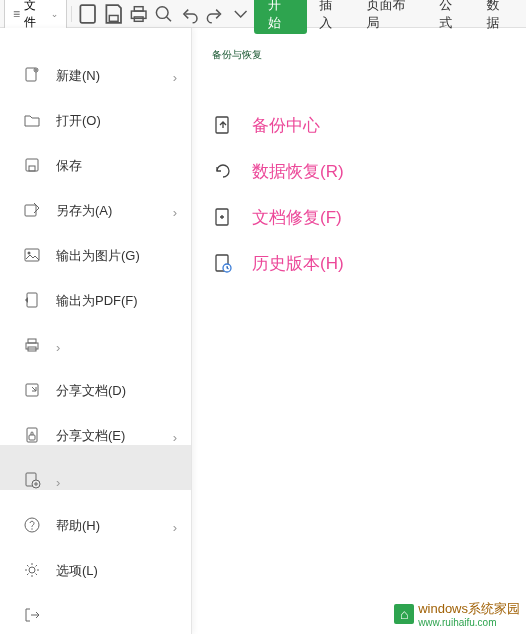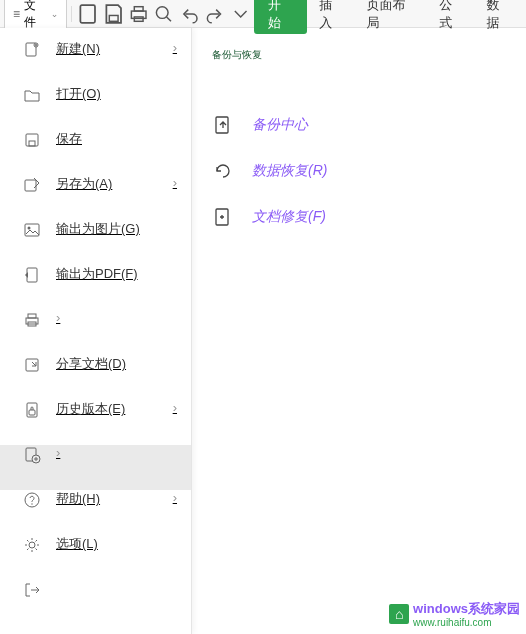--- a/index.html
+++ b/index.html
@@ -9,35 +9,35 @@
 .file-btn { display: flex; align-items: center; gap: 4px; padding: 2px 8px; border: 1px solid #d0d0d0; border-radius: 2px; background: #fff; font-size: 12px; cursor: pointer; }
 .file-btn .ham { font-size: 12px; color: #666; }
 .file-btn .chev { font-size: 9px; color: #888; }
 .tb-icon { width: 24px; height: 24px; display: flex; align-items: center; justify-content: center; cursor: pointer; color: #555; }
 .tb-sep { width: 1px; height: 16px; background: #ddd; margin: 0 2px; }
 .start-btn { background: #2ea44f; color: #fff; padding: 2px 14px; border-radius: 3px; font-size: 13px; cursor: pointer; }
 .tab-label { font-size: 13px; color: #333; padding: 0 10px; cursor: pointer; }
 
 .main { display: flex; height: calc(100% - 28px); }
 .menu { width: 192px; border-right: 1px solid #e5e5e5; padding-top: 12px; background: #fff; box-shadow: 2px 0 6px rgba(0,0,0,0.05); }
-.menu-item { height: 45px; display: flex; align-items: flex-start; padding: 0 14px 0 22px; cursor: pointer; position: relative; text-decoration: underline; }
+.menu-item { height: 45px; display: flex; align-items: flex-end; padding: 0 14px 0 22px; cursor: pointer; position: relative; }
 .menu-item.active { background: #eaeaea; }
 .menu-item .mi-icon { width: 20px; height: 20px; display: flex; align-items: center; justify-content: center; color: #666; margin-right: 14px; }
 .menu-item .mi-label { font-size: 13px; color: #333; flex: 1; }
 .menu-item .mi-arrow { font-size: 13px; color: #999; }
 
 .panel { flex: 1; padding: 20px 0 0 20px; }
 .panel-title { font-size: 10px; color: #14532d; margin-bottom: 40px; }
 .panel-item { height: 46px; display: flex; align-items: center; cursor: pointer; }
 .panel-item .pi-icon { width: 22px; height: 22px; display: flex; align-items: center; justify-content: center; color: #444; margin-right: 18px; }
-.panel-item .pi-label { font-size: 14px; color: #8b5cf6; font-style: italic; }
+.panel-item .pi-label { font-size: 17px; color: #ec4899; }
 
 .watermark { position: absolute; right: 6px; bottom: 6px; display: flex; align-items: center; gap: 4px; }
 .watermark .wm-logo { width: 20px; height: 20px; background: #2ea44f; border-radius: 2px; display:flex; align-items:center; justify-content:center; color:#fff; font-weight:bold; font-size:14px; }
-.watermark .wm-text { font-size: 13px; color: #8b5cf6; font-weight: 700; }
+.watermark .wm-text { font-size: 13px; color: #a16207; font-weight: 400; }
 .watermark .wm-sub { font-size: 10px; color: #2ea44f; display:block; line-height:1; }
 
 svg { width: 100%; height: 100%; }
 </style>
 </head>
 <body>
 
 <div class="toolbar">
   <div class="file-btn">
     <span class="ham">≡</span>
@@ -172,21 +172,21 @@
       <span class="mi-label">分享文档(D)</span>
     </div>
     <div class="menu-item">
       <span class="mi-icon">
           <svg viewBox="0 0 20 20">
             <rect x="5" y="3" width="10" height="14" rx="1" fill="none" stroke="currentColor"></rect>
             <rect x="7" y="10" width="6" height="5" rx="1" fill="none" stroke="currentColor"></rect>
             <path d="M9 10v-2a1 1 0 012 0v2" fill="none" stroke="currentColor"></path>
           </svg>
         </span>
-      <span class="mi-label">历史版本(E)</span>
+      <span class="mi-label">分享文档(E)</span>
       <span class="mi-arrow">›</span>
     </div>
     <div class="menu-item active">
       <span class="mi-icon">
           <svg viewBox="0 0 20 20">
             <rect x="4" y="3" width="10" height="13" rx="1" fill="none" stroke="currentColor"></rect>
             <circle cx="14" cy="14" r="4" fill="#eaeaea" stroke="currentColor"></circle>
             <path d="M14 12v4M12 14h4" stroke="currentColor"></path>
           </svg>
         </span>
@@ -243,20 +243,30 @@
       <span class="pi-label">数据恢复(R)</span>
     </div>
     <div class="panel-item">
       <span class="pi-icon">
           <svg viewBox="0 0 22 22">
             <rect x="4" y="3" width="12" height="16" rx="1" fill="none" stroke="currentColor" stroke-width="1.3"></rect>
             <path d="M10 9v4M8 11h4" stroke="currentColor" stroke-width="1.3"></path>
           </svg>
         </span>
       <span class="pi-label">文档修复(F)</span>
+    </div>
+    <div class="panel-item">
+      <span class="pi-icon">
+          <svg viewBox="0 0 22 22">
+            <rect x="4" y="3" width="12" height="16" rx="1" fill="none" stroke="currentColor" stroke-width="1.3"></rect>
+            <circle cx="15" cy="16" r="4" fill="#fff" stroke="#3b7dd8" stroke-width="1.3"></circle>
+            <path d="M15 14v2l1.5 1" stroke="#3b7dd8" stroke-width="1.2"></path>
+          </svg>
+        </span>
+      <span class="pi-label">历史版本(H)</span>
     </div>
   </div>
 </div>
 
 <div class="watermark">
   <div class="wm-logo">⌂</div>
   <div>
     <span class="wm-text">windows系统家园</span>
     <span class="wm-sub">www.ruihaifu.com</span>
   </div>

